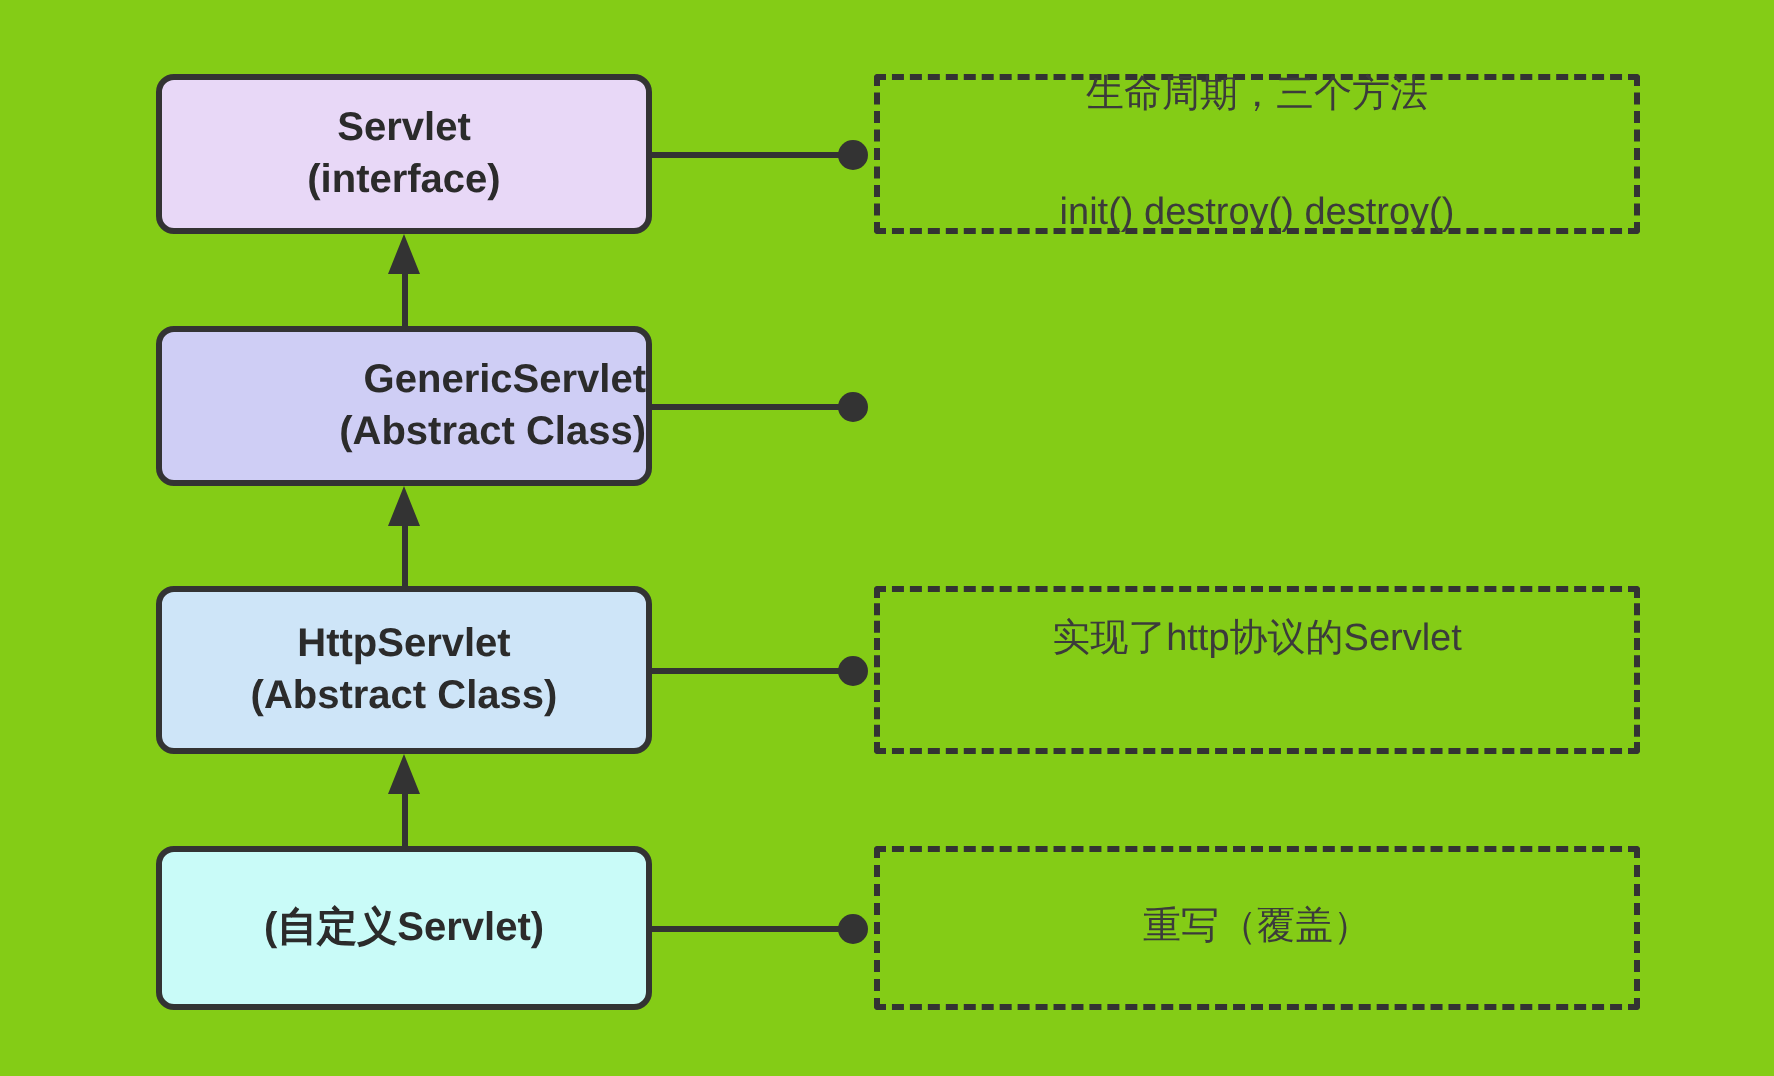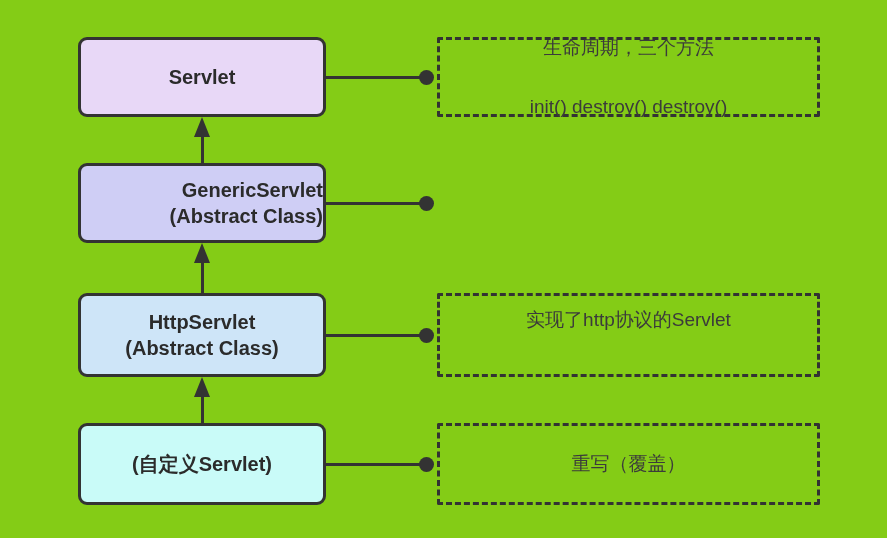--- a/index.html
+++ b/index.html
@@ -117,20 +117,21 @@
   }
 </style>
 </head>
 <body>
 
 <div class="canvas">
 
   <div class="row row-1">
     <div class="class-box" style="background-color: rgb(232, 216, 247);">
       <div class="class-title">Servlet</div>
+      <div class="class-subtitle">(interface)</div>
     </div>
     <div class="connector-line"></div>
     <div class="connector-dot"></div>
     <div class="note-box">
       <div class="note-line">生命周期，三个方法</div>
       <div class="note-line">init() destroy() destroy()</div>
     </div>
   </div>
 
   <div class="row row-2">

